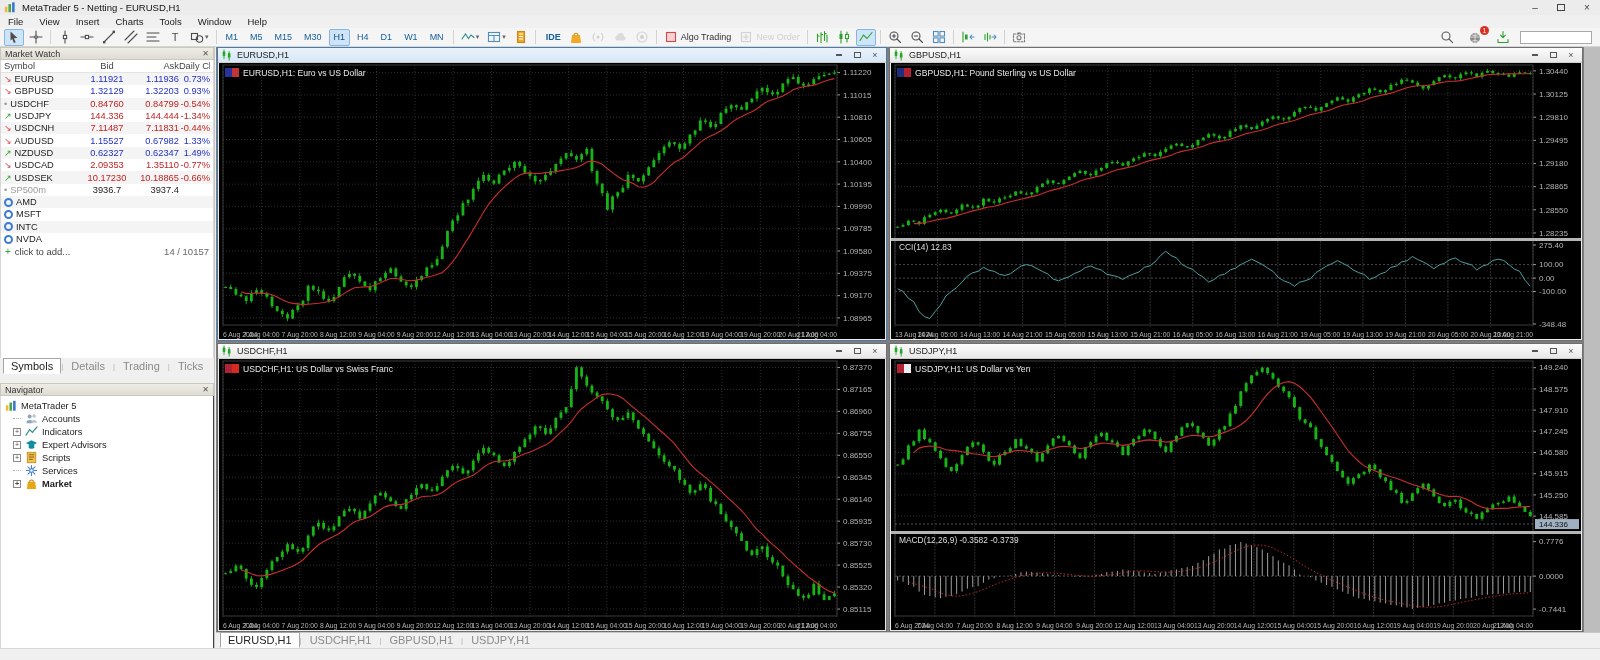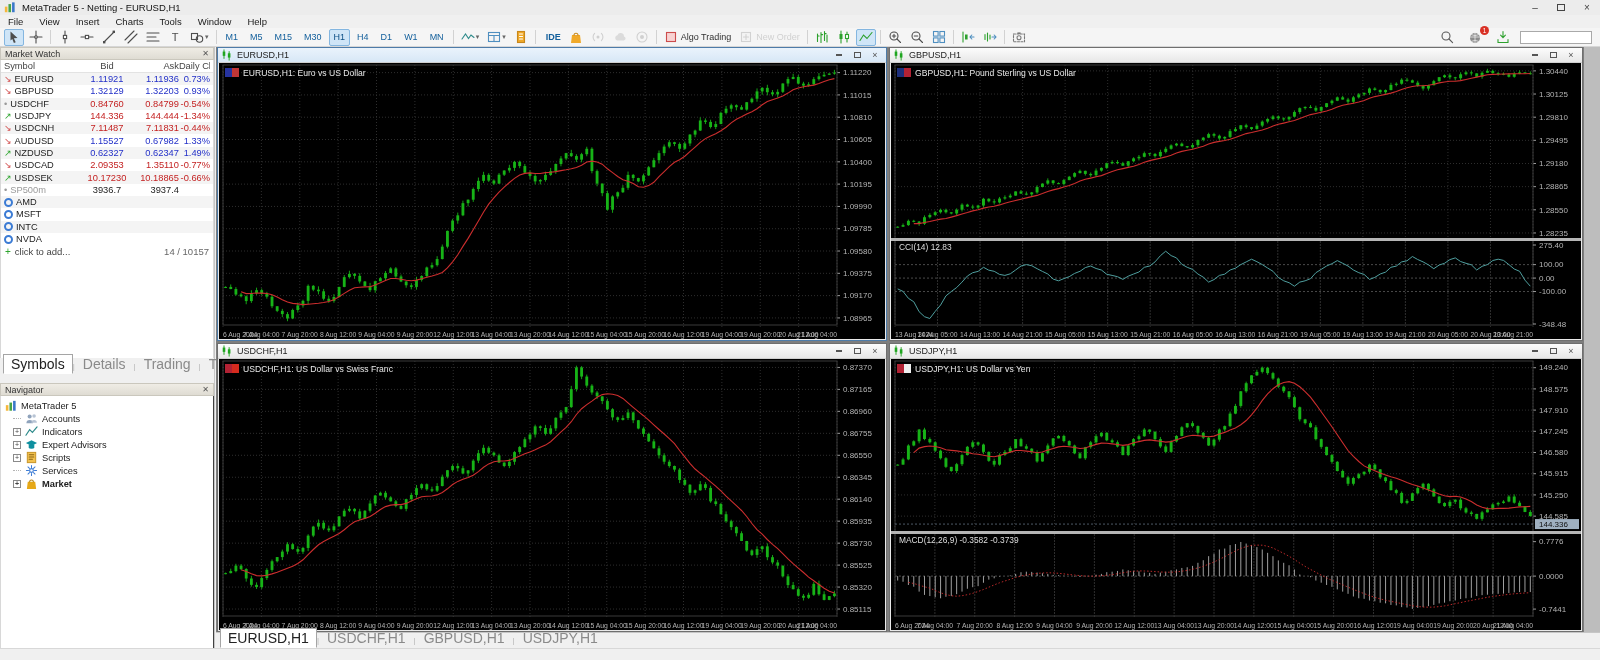--- a/index.html
+++ b/index.html
@@ -36,21 +36,21 @@
 .c-bid{width:52px;text-align:center}
 .c-ask{width:48px;text-align:right}
 .c-chg{width:32px;text-align:right;overflow:hidden;white-space:nowrap}
 .up{color:#2330c8}.dn{color:#c42222}.mut{color:#9a9a9a}
 .arr-dn{color:#d24e4e;font-size:9px}.arr-up{color:#2ea52e;font-size:9px}.dot{color:#9a9a9a}
 .info-ic{width:9px;height:9px;border-radius:50%;border:2px solid #3b7bd4;display:inline-block;flex:none}
 .addrow{display:flex;align-items:center;height:13px;padding:0 4px;color:#444;background:#fff}
 .addrow .plus{color:#2ea52e;margin-right:4px;font-size:10px}
 .addrow .cnt{margin-left:auto;color:#666}
 .ptabs{display:flex;align-items:flex-end;height:16px;padding-left:3px;background:#f0f0f0;gap:0}
-.ptab{padding:1px 7px;color:#8a8a8a;font-size:14px;border:1px solid transparent;white-space:nowrap}
+.ptab{padding:1px 7px;color:#8a8a8a;font-size:11px;border:1px solid transparent;white-space:nowrap}
 .ptab.active{background:#fff;border:1px solid #a5a5a5;border-bottom-color:#fff;color:#222}
 .ptab-sep{color:#b5b5b5;align-self:center;font-size:8px}
 .nav-body{background:#fff;border-left:1px solid #d8d8d8;border-right:1px solid #404040}
 .tree-row{display:flex;align-items:center;height:13px;gap:4px;font-size:9.3px;color:#222}
 .expbox{width:8px;height:8px;border:1px solid #8a8a8a;background:#fff;font-size:7px;line-height:6px;text-align:center;color:#444;flex:none}
 .tree-stub{width:8px;flex:none;border-bottom:1px dotted #b5b5b5;height:1px}
 .mdi{position:absolute;left:216px;top:47px;width:1384px;height:585px;background:#7e7e7e}
 .mdi-strip{position:absolute;left:1584px;top:47px;width:16px;height:585px;background:#bdbdbd}
 .chart-window{position:absolute;border:1px solid #6f6f6f;background:#e9e9e9}
 .chart-window.active{border-color:#4d7ba8}

